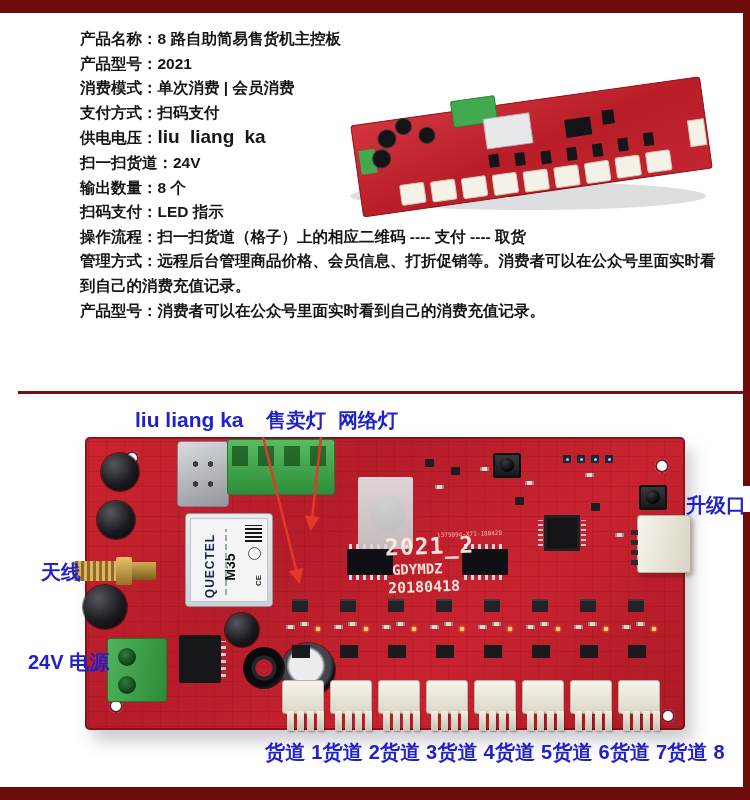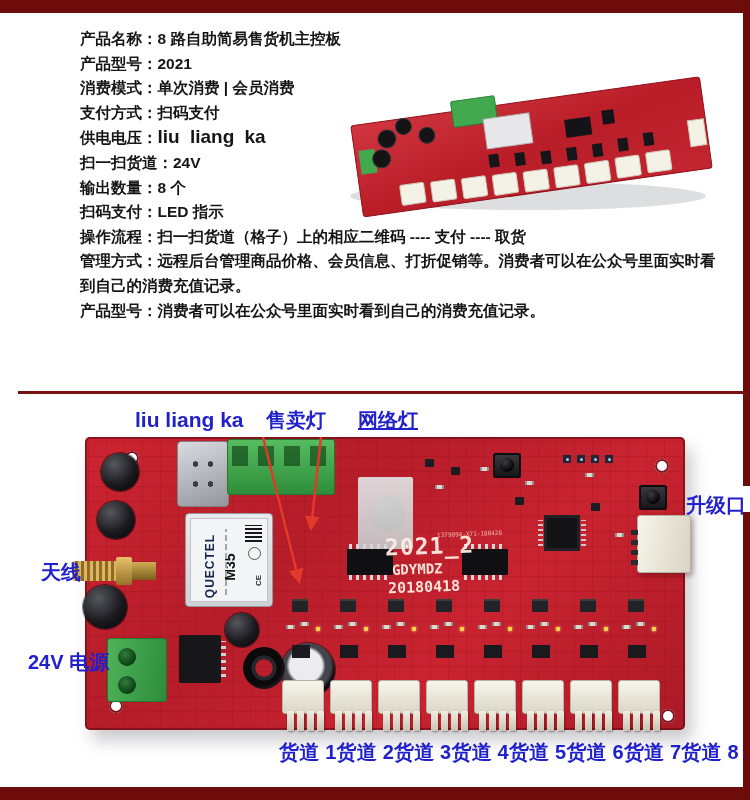--- a/index.html
+++ b/index.html
@@ -154,25 +154,25 @@
   .silk { color: rgba(255,236,226,.95); font-family:"DejaVu Sans Mono", monospace; transform: rotate(-2deg); white-space: nowrap; }
   #silk-serial { left:352px; top:93px; font-size:6px; color: rgba(255,214,198,.8); }
   #silk-model  { left:300px; top:96px; font-size:23px; font-weight:700; letter-spacing:1px; }
   #silk-code   { left:307px; top:124px; font-size:14px; font-weight:700; }
   #silk-date   { left:303px; top:141px; font-size:15px; font-weight:700; }
 
   
   .note { position:absolute; color:#2121cc; font-weight:700; font-size:20px; white-space:nowrap; }
   #note-sim { left:135px; top:408px; font-size:21px; }
   #note-sale{ left:266px; top:407px; }
-  #note-net { left:358px; top:407px;text-decoration:underline; }
+  #note-net { left:338px; top:407px; }
   #note-upg { left:686px; top:492px; }
   #note-ant { left:41px;  top:559px; }
   #note-pwr { left:28px;  top:649px; }
-  #note-ch  { left:279px; top:739px; letter-spacing:.2px;text-align:center; }
+  #note-ch  { left:265px; top:739px; letter-spacing:.2px;text-align:center; }
 
   #leader-svg { position:absolute; left:0; top:0; width:750px; height:800px; pointer-events:none; }
 </style>
 </head>
 <body>
 
 <div class="bar" id="bar-top"></div>
 <div class="bar" id="bar-right-a"></div>
 <div class="bar" id="bar-right-b"></div>
 <div class="bar" id="bar-bottom"></div>

